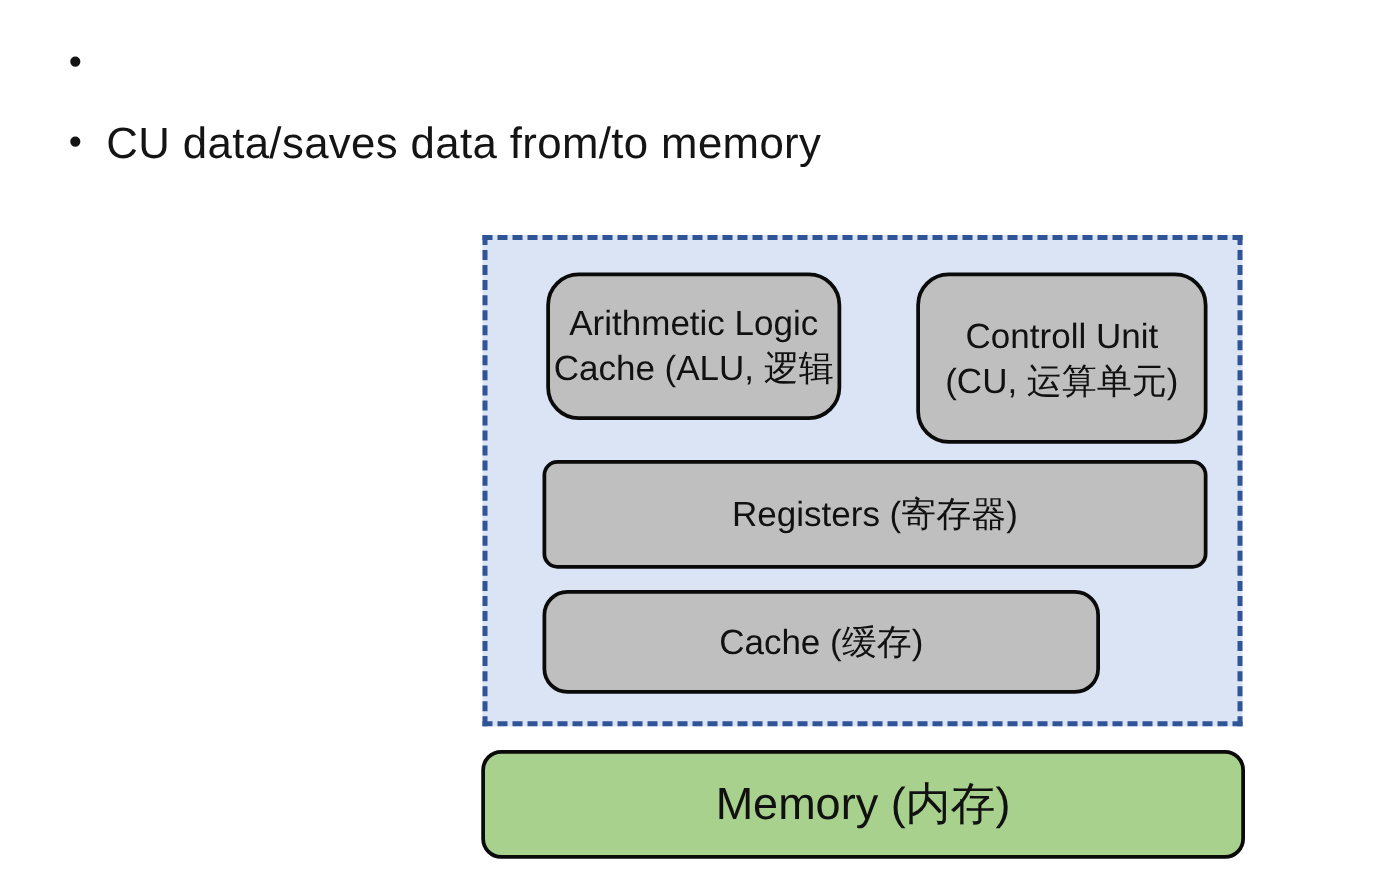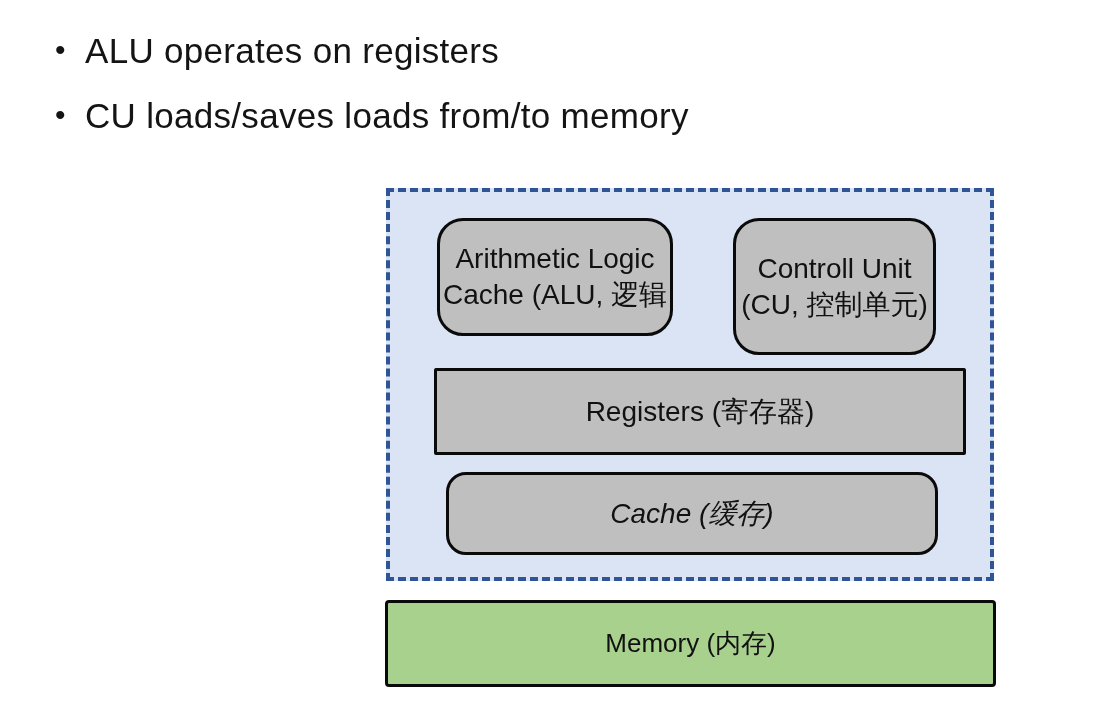--- a/index.html
+++ b/index.html
@@ -72,85 +72,83 @@
   .unit-alu {
     left: 47px;
     top: 26px;
     width: 236px;
     height: 118px;
     border-radius: 26px;
   }
   .unit-cu {
     left: 343px;
     top: 26px;
-    width: 203px;
+    width: 233px;
     height: 137px;
     border-radius: 26px;
   }
   .unit-registers {
     left: 44px;
     top: 176px;
     width: 532px;
     height: 87px;
-    border-radius: 2px;
+    border-radius: 12px;
   }
   .unit-cache {
-    left: 56px;
+    left: 44px;
     top: 280px;
-    width: 492px;
+    width: 446px;
     height: 83px;
     border-radius: 20px;
-    font-style: italic;
   }
   
   .memory-box {
     position: absolute;
     left: 385px;
     top: 600px;
     width: 611px;
     height: 87px;
     box-sizing: border-box;
     background: #a9d18e;
     border: 3px solid #0a0a0a;
-    border-radius: 4px;
+    border-radius: 16px;
     display: flex;
     align-items: center;
     justify-content: center;
     text-align: center;
-    font-size: 26px;
+    font-size: 36px;
     font-weight: 300;
     color: #111111;
   }
 </style>
 </head>
 <body>
 
 <div class="slide">
 
   <div class="bullet-list">
     <div class="bullet-row">
       <span class="bullet-dot">•</span>
-      <span>ALU operates on registers</span>
     </div>
     <div class="bullet-row">
       <span class="bullet-dot">•</span>
-      <span>CU loads/saves loads from/to memory</span>
+      <span>CU data/saves data from/to memory</span>
     </div>
   </div>
 
   <div class="cpu-box">
 
     <div class="unit unit-alu">
       <span>Arithmetic Logic</span>
       <span>Cache (ALU, 逻辑</span>
     </div>
 
     <div class="unit unit-cu">
       <span>Controll Unit</span>
-      <span>(CU, 控制单元)</span>
+      <span>(CU, 运算单元)</span>
     </div>
 
     <div class="unit unit-registers">
       <span>Registers (寄存器)</span>
     </div>
 
     <div class="unit unit-cache">
       <span>Cache (缓存)</span>
     </div>
 

